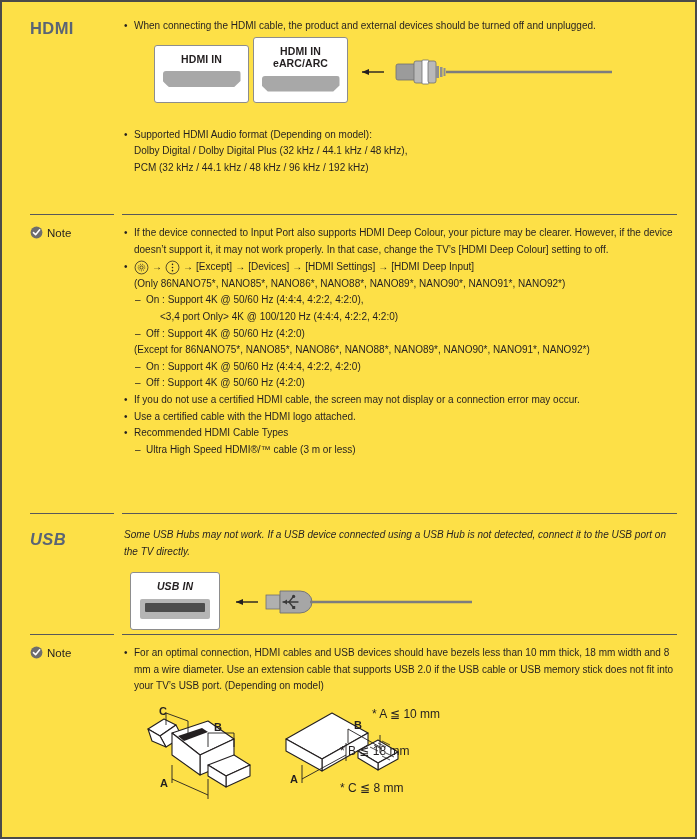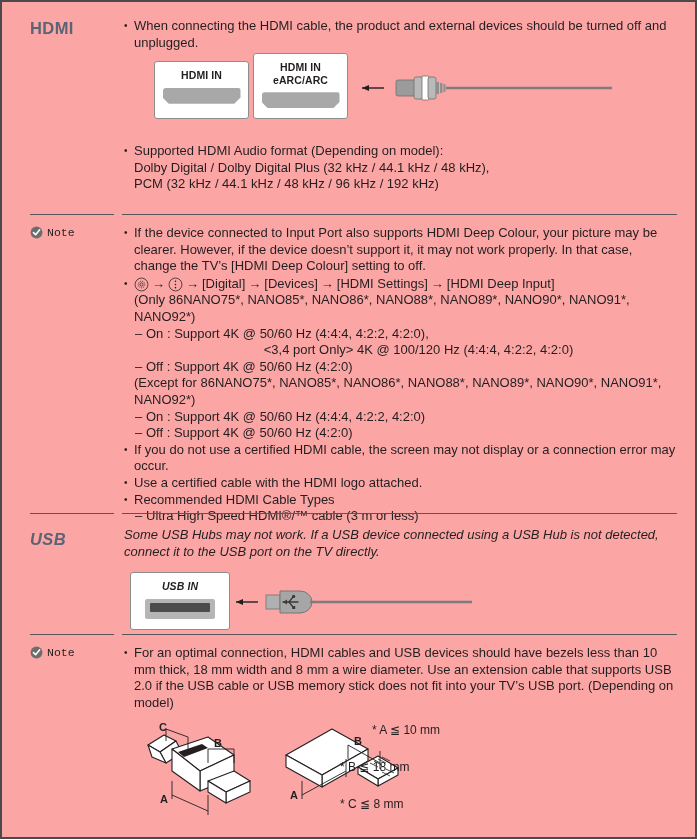--- a/index.html
+++ b/index.html
@@ -11,21 +11,21 @@
     width: 697px;
     height: 839px;
     font-family: "Liberation Sans", sans-serif;
     color: #231f20;
     overflow: hidden;
   }
   .page {
     position: relative;
     width: 697px;
     height: 839px;
-    background: #fca5a5;
+    background: #fde047;
     box-sizing: border-box;
     border-left: 2px solid #4a4a4a;
     border-right: 2px solid #4a4a4a;
   }
   .page::before {
     content: "";
     position: absolute;
     left: 0; right: 0; top: 0;
     height: 2px;
     background: #4a4a4a;
@@ -79,30 +79,29 @@
     letter-spacing: 0.4px;
     padding-top: 17px;
   }
   .note-label {
     display: flex;
     align-items: flex-end;
     gap: 4px;
     padding-top: 12px;
     font-size: 11.5px;
     color: #231f20;
-    font-family: Liberation Mono, monospace;
   }
   .note-ico {
     width: 13px; height: 13px;
     flex: 0 0 13px;
     display: block;
   }
 
   .ctext {
-    font-size: 13px;
+    font-size: 10px;
     line-height: 16.6px;
     color: #231f20;
   }
   ul.bullets {
     list-style: none;
     margin: 0;
     padding: 0;
   }
   ul.bullets > li {
     position: relative;
@@ -122,21 +121,21 @@
     position: relative;
     padding-left: 14px;
   }
   .dash::before {
     content: "–";
     position: absolute;
     left: 1px;
     top: 0;
   }
   .sub { padding-left: 12px; }
-  .subsub { padding-left: 26px; text-align: center; }
+  .subsub { padding-left: 26px; }
 
   
   .hdmi-diagram {
     position: relative;
     height: 78px;
     margin: 8px 0 6px 0;
   }
   .port-box {
     position: absolute;
     background: #ffffff;
@@ -282,21 +281,21 @@
                 </g>
               </svg>
               <span>→</span>
               <svg width="15" height="15" viewBox="0 0 20 20">
                 <circle cx="10" cy="10" r="8.6" fill="none" stroke="#231f20" stroke-width="1"></circle>
                 <circle cx="10" cy="5.8" r="1.05" fill="#231f20"></circle>
                 <circle cx="10" cy="10" r="1.05" fill="#231f20"></circle>
                 <circle cx="10" cy="14.2" r="1.05" fill="#231f20"></circle>
               </svg>
               <span>→</span>
-              <span>[Digital]</span>
+              <span>[Except]</span>
               <span>→</span>
               <span>[Devices]</span>
               <span>→</span>
               <span>[HDMI Settings]</span>
               <span>→</span>
               <span>[HDMI Deep Input]</span>
             </div>
             <div>(Only 86NANO75*, NANO85*, NANO86*, NANO88*, NANO89*, NANO90*, NANO91*, NANO92*)</div>
             <div class="dash sub">On : Support 4K @ 50/60 Hz (4:4:4, 4:2:2, 4:2:0),</div>
             <div class="subsub">&lt;3,4 port Only&gt; 4K @ 100/120 Hz (4:4:4, 4:2:2, 4:2:0)</div>
@@ -318,21 +317,21 @@
 
     <div class="row" style="height:121px;font-style:italic;">
       <div class="labelcell">
         <div class="section-title">USB</div>
       </div>
       <div class="contentcell">
         <div style="height:14px;"></div>
         <div class="ctext" style="padding-left:2px;">Some USB Hubs may not work. If a USB device connected using a USB Hub is not detected, connect it to the USB port on the TV directly.</div>
 
         <div class="usb-diagram">
-          <div class="port-box" style="left:8px; top:0px; width:100px; height:58px;">
+          <div class="port-box" style="left:8px; top:0px; width:90px; height:58px;">
             <div class="port-label">USB IN</div>
             <div class="port-slot usb" style="width:70px;"></div>
           </div>
 
           <svg class="plug" style="left:100px; top:14px;" width="260" height="32" viewBox="0 0 260 32">
             <line x1="36" y1="16" x2="14" y2="16" stroke="#231f20" stroke-width="1.4"></line>
             <polygon points="14,16 21,13 21,19" fill="#231f20"></polygon>
 
             <rect x="44" y="9" width="14" height="14" fill="#b0b0b0" stroke="#707070" stroke-width="0.8"></rect>
 

